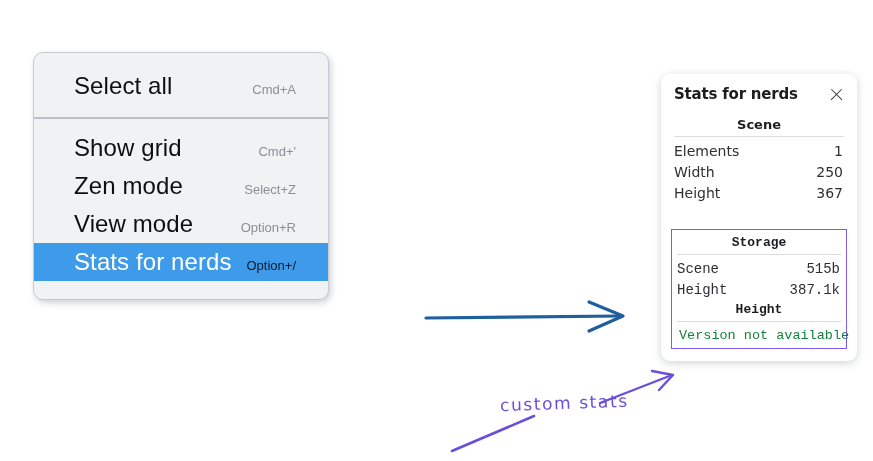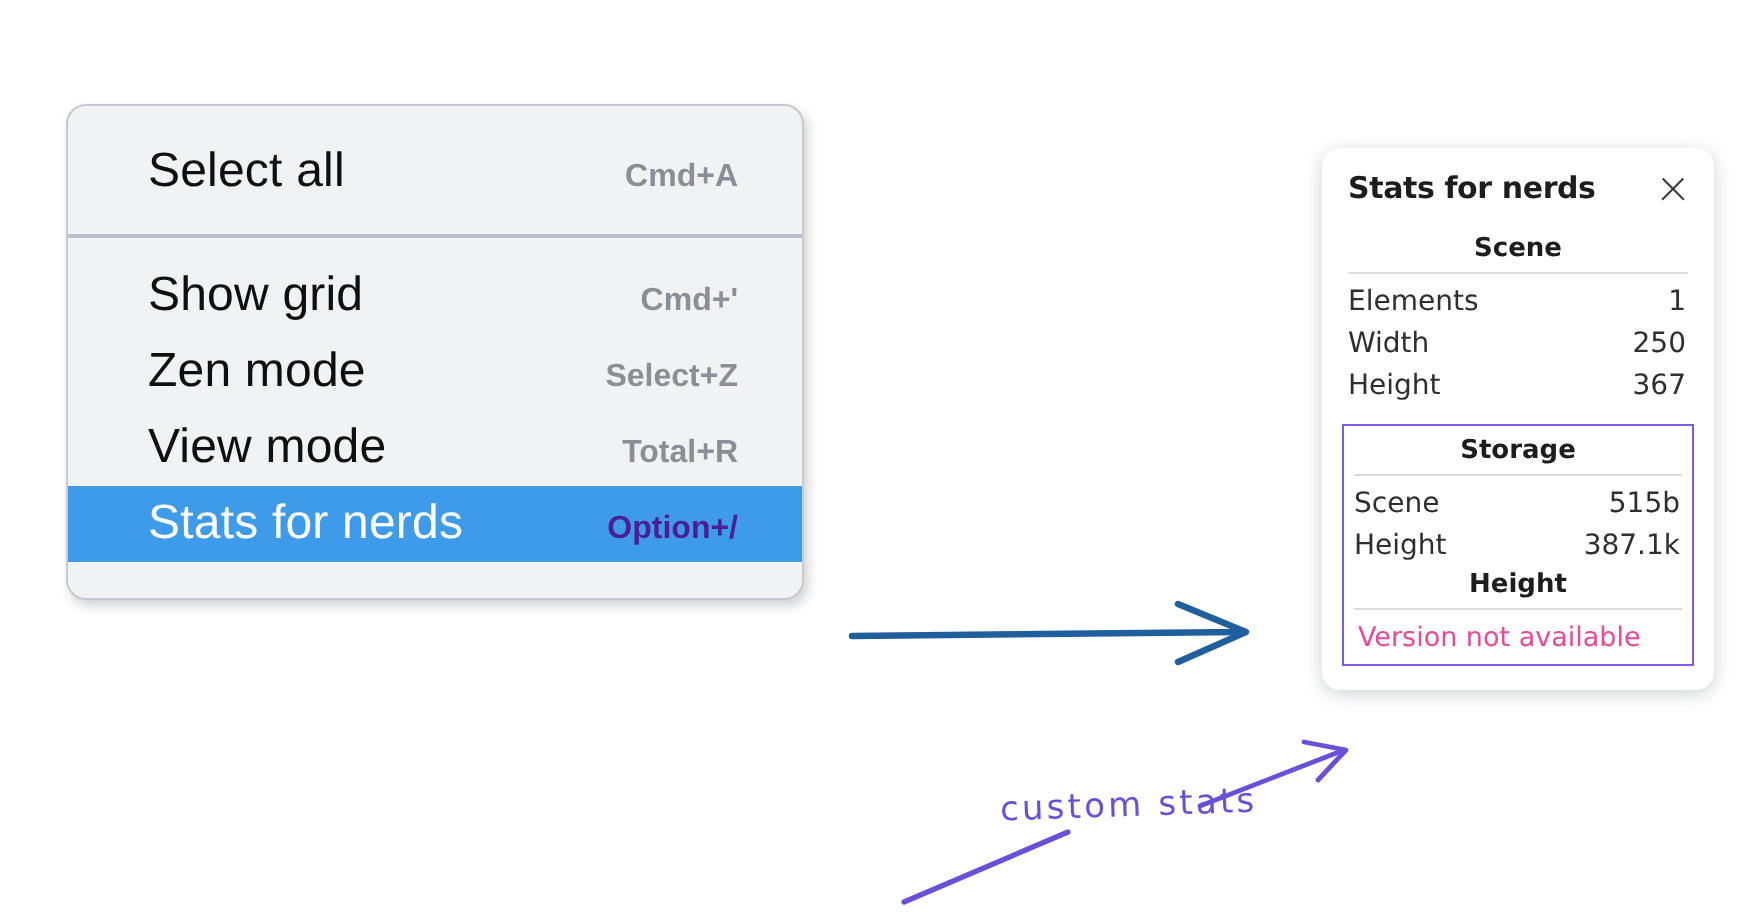--- a/index.html
+++ b/index.html
@@ -14,21 +14,21 @@
     overflow: hidden;
     font-family: "Liberation Sans", sans-serif;
     -webkit-font-smoothing: antialiased;
   }
 
   
   .context-menu {
     position: absolute;
     left: 33px;
     top: 52px;
-    width: 369px;
+    width: 296px;
     background: #f1f2f4;
     border: 1px solid #c5cad1;
     border-radius: 10px;
     box-shadow: 2px 3px 6px rgba(120,125,135,0.35);
     overflow: hidden;
     box-sizing: border-box;
   }
   .menu-group {
     padding: 10px 0 10px 0;
   }
@@ -51,33 +51,32 @@
     box-sizing: border-box;
     cursor: default;
   }
   .menu-item .mi-label {
     font-size: 24px;
     color: #0f0f10;
     letter-spacing: 0.1px;
     white-space: nowrap;
   }
   .menu-item .mi-shortcut {
-    font-size: 16px;
+    font-size: 13px;
     color: #8a8f96;
     white-space: nowrap;
-    font-weight: bold;
   }
   .menu-item.selected {
     background: #3d9bea;
   }
   .menu-item.selected .mi-label {
     color: #ffffff;
   }
   .menu-item.selected .mi-shortcut {
-    color: #4c1d95;
+    color: #0f172a;
   }
 
   
   .stats-panel {
     position: absolute;
     left: 661px;
     top: 74px;
     width: 196px;
     background: #ffffff;
     border-radius: 9px;
@@ -135,28 +134,29 @@
     justify-content: space-between;
     align-items: baseline;
     font-size: 14px;
     color: #2f2f33;
     padding: 2.5px 4px 2.5px 3px;
   }
   .sp-row .sp-val { color: #2f2f33; }
 
   .sp-boxed {
     border: 1.6px solid #7a5af0;
-    margin-top: 9px;
+    margin-top: 26px;
     padding: 3px 2px 4px 2px;
     box-sizing: border-box;
+    font-family: Liberation Mono, monospace;
   }
   .sp-boxed .sp-section-title { padding-top: 2px; }
   .sp-version-line {
     font-size: 13.5px;
-    color: #ec4899;
+    color: #15803d;
     padding: 3px 4px 1px 5px;
     white-space: nowrap;
   }
 
   
   .annot-svg {
     position: absolute;
     left: 0; top: 0;
     width: 873px; height: 461px;
     pointer-events: none;
@@ -191,21 +191,21 @@
     <div class="menu-item">
       <span class="mi-label">Show grid</span>
       <span class="mi-shortcut">Cmd+'</span>
     </div>
     <div class="menu-item">
       <span class="mi-label">Zen mode</span>
       <span class="mi-shortcut">Select+Z</span>
     </div>
     <div class="menu-item">
       <span class="mi-label">View mode</span>
-      <span class="mi-shortcut">Total+R</span>
+      <span class="mi-shortcut">Option+R</span>
     </div>
     <div class="menu-item selected">
       <span class="mi-label">Stats for nerds</span>
       <span class="mi-shortcut">Option+/</span>
     </div>
   </div>
 </div>
 
 <div class="stats-panel">
 

